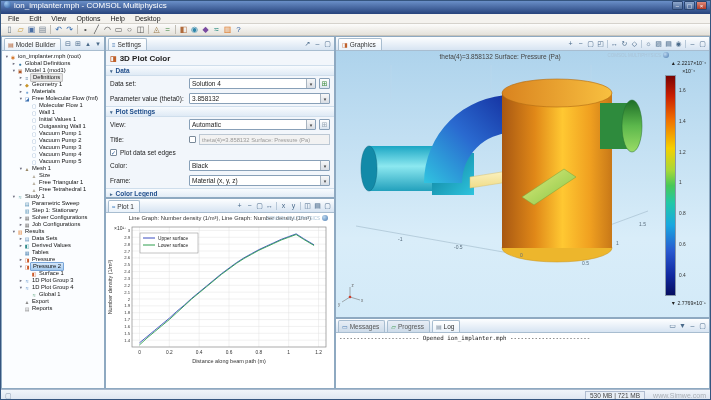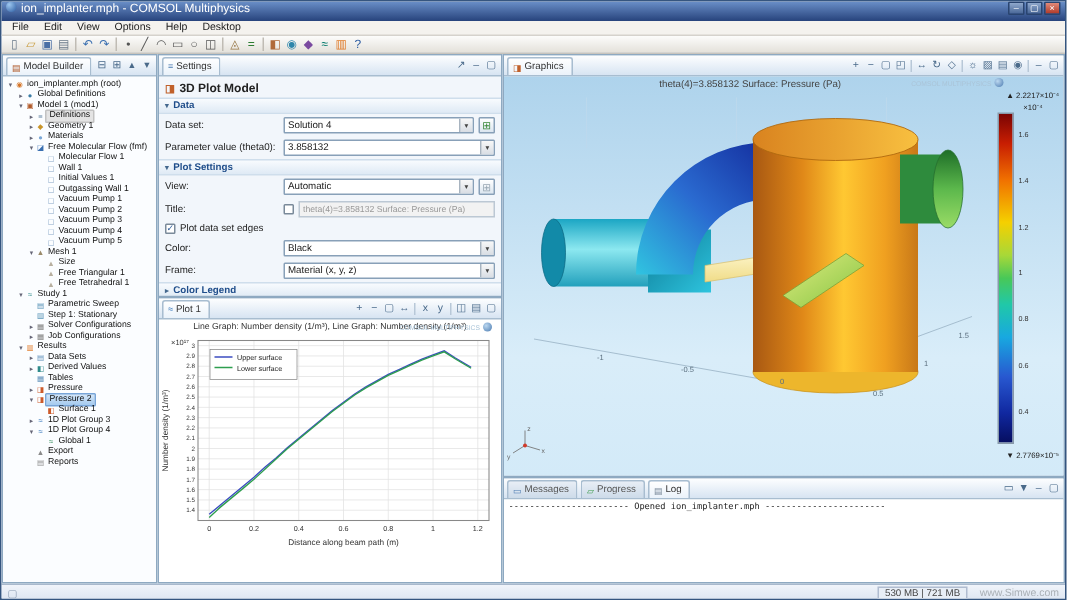--- a/index.html
+++ b/index.html
@@ -361,21 +361,21 @@
           </div>
           <div class="hdr-icons" id="settings-icons">
               <div class="h-icon">↗</div>
               <div class="h-icon">–</div>
               <div class="h-icon">▢</div>
             </div>
         </div>
         <div class="s-body">
           <div class="s-title">
             <span class="s-title-ic">◨</span>
-            <span>3D Plot Model</span>
+            <span>3D Plot Color</span>
           </div>
           <div class="s-sec">
             <span class="arr">▾</span>
             <span>Data</span>
           </div>
           <div class="s-row">
             <label>Data set:</label>
             <div class="sel-box">
               <span>Solution 4</span>
               <span class="dda">▾</span>

